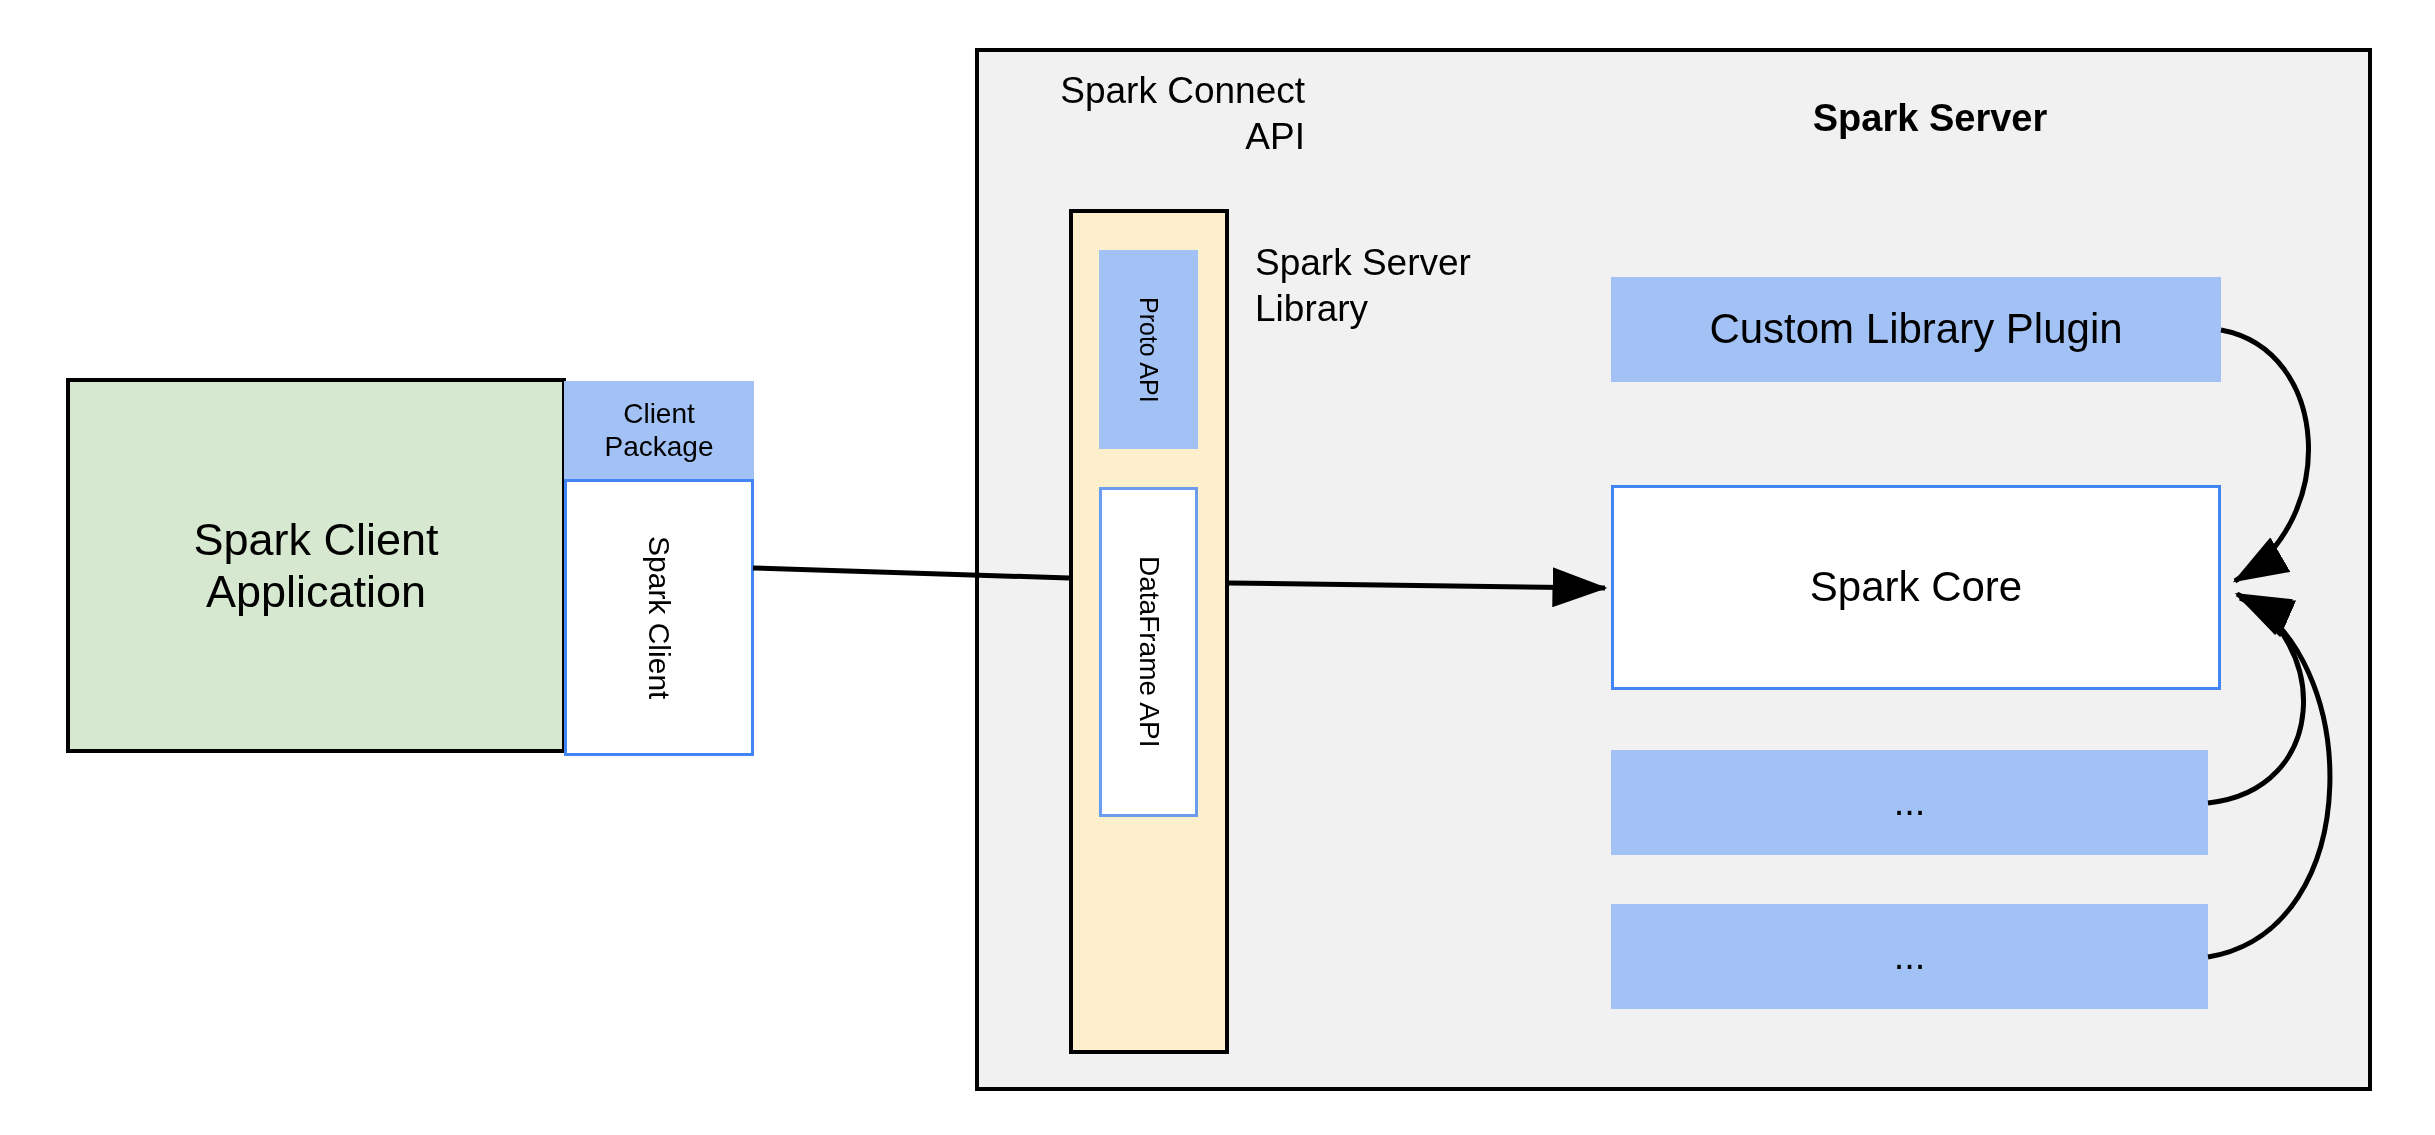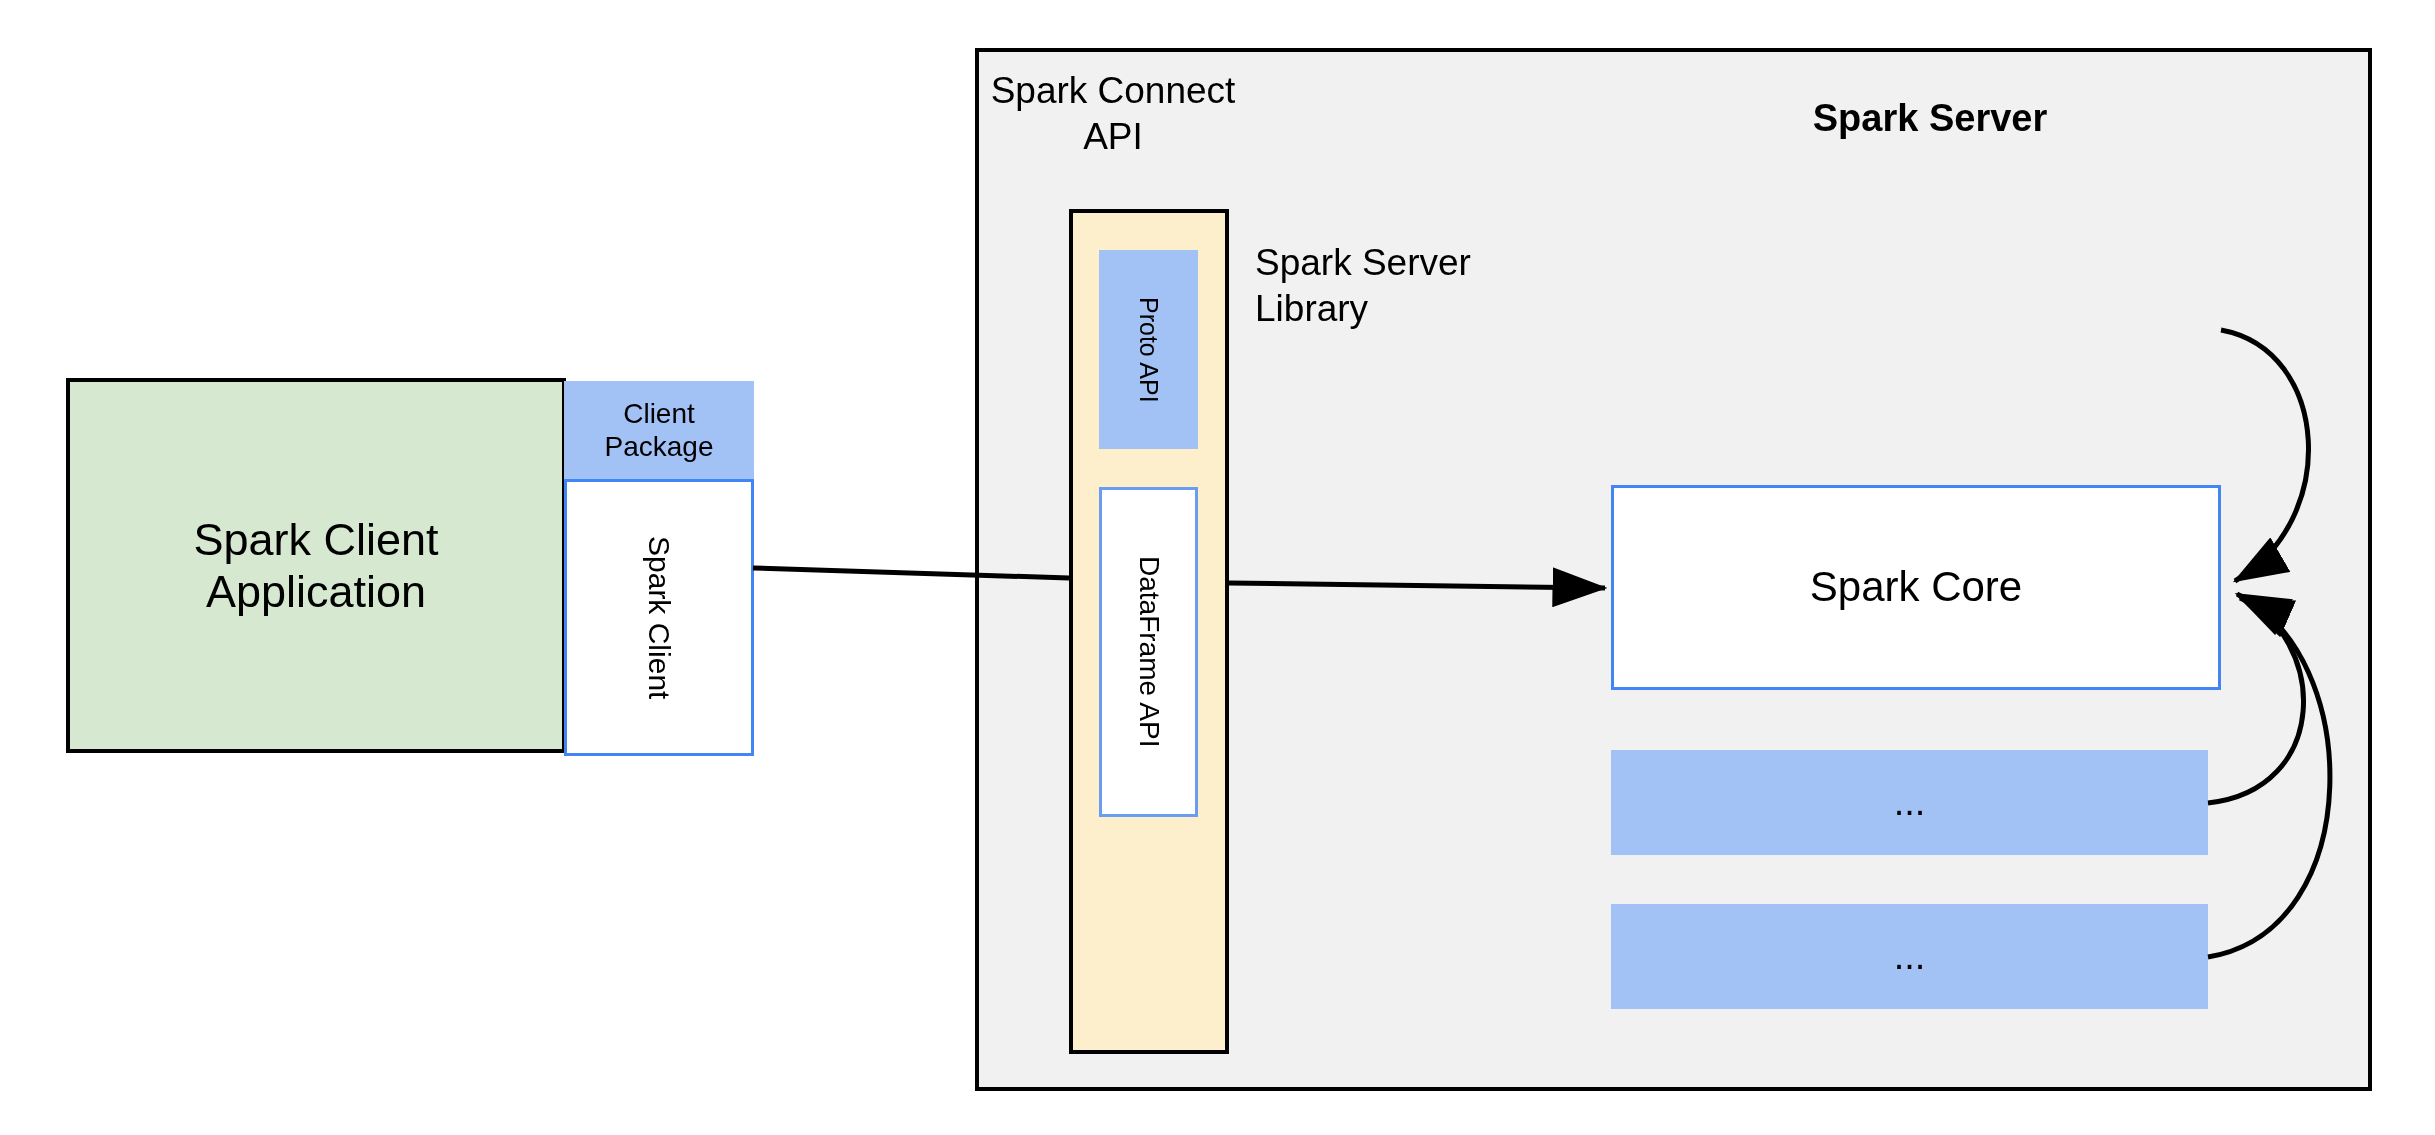--- a/index.html
+++ b/index.html
@@ -74,24 +74,24 @@
     top: 48px;
     width: 1397px;
     height: 1043px;
     background: #f1f1f1;
     border: 4px solid #000000;
     display: block;
     z-index: 1;
   }
   #spark-connect-api-label {
     position: absolute;
-    left: 963px;
+    left: 1005px;
     top: 68px;
     width: 300px;
-    text-align: center;
+    text-align: right;
     font-size: 37px;
     line-height: 1.25;
     white-space: pre-line;
     z-index: 3;
   }
   #spark-server-title {
     position: absolute;
     left: 1630px;
     top: 97px;
     width: 600px;
@@ -214,20 +214,23 @@
   <div id="connect-api-stack" class="box"></div>
 
   <div id="proto-api-box" class="box">
     <span class="vtext">Proto API</span>
   </div>
 
   <div id="dataframe-api-box" class="box">
     <span class="vtext">DataFrame API</span>
   </div>
 
+  <div id="custom-library-plugin-box" class="box">
+    <span>Custom Library Plugin</span>
+  </div>
 
   <div id="spark-core-box" class="box">
     <span>Spark Core</span>
   </div>
 
   <div id="ellipsis-box-1" class="box">
     <span>...</span>
   </div>
 
   <div id="ellipsis-box-2" class="box">

